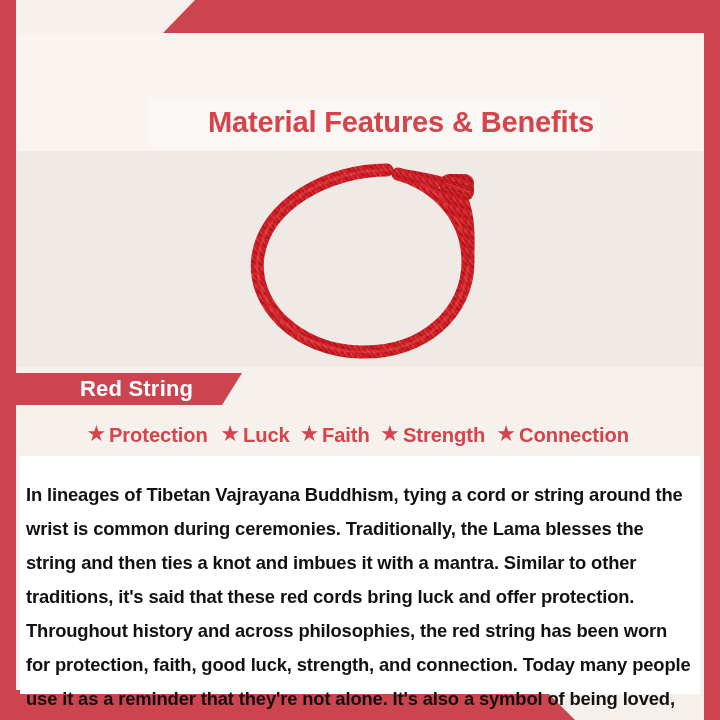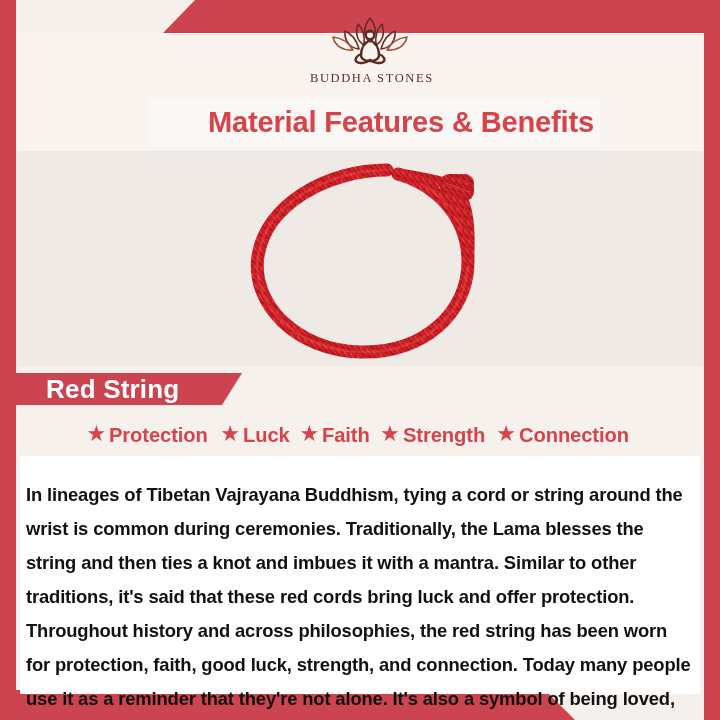--- a/index.html
+++ b/index.html
@@ -127,24 +127,24 @@
     position: absolute;
     left: 16px; top: 373px;
     width: 226px; height: 32px;
     background: #cc4450;
     clip-path: polygon(0 0, 226px 0, 206px 32px, 0 32px);
     display: flex;
     align-items: center;
   }
   .label-banner-text {
     font-family: "Liberation Sans Narrow", "Liberation Sans", sans-serif;
-    font-size: 26px;
+    font-size: 22px;
     font-weight: bold;
     color: #ffffff;
-    margin-left: 30px;
+    margin-left: 64px;
     white-space: nowrap;
     letter-spacing: 0.2px;
   }
 
   
   .benefits-row {
     position: absolute;
     left: 30px; top: 419px;
     width: 660px; height: 32px;
     display: flex;
@@ -203,40 +203,20 @@
   <div class="inner-canvas"></div>
   <div class="band-upper"></div>
   <div class="band-photo"></div>
   <div class="band-lower"></div>
 
   <div class="top-banner"></div>
   <div class="bottom-banner"></div>
   <div class="edge-left"></div>
   <div class="edge-right"></div>
 
-  <div class="logo-wrap">
-    <svg class="logo-mark" viewBox="0 0 96 56">
-      <g fill="none" stroke="#6b2b20" stroke-width="1.6" stroke-linecap="round" stroke-linejoin="round">
-        <path d="M48 4 C41 13, 41 22, 48 28 C55 22, 55 13, 48 4 Z"></path>
-        <path d="M36 10 C33 19, 35 27, 42 31 C43 23, 41 15, 36 10 Z"></path>
-        <path d="M60 10 C63 19, 61 27, 54 31 C53 23, 55 15, 60 10 Z"></path>
-        <path d="M23 17 C22 27, 28 34, 37 35 C35 27, 30 20, 23 17 Z"></path>
-        <path d="M73 17 C74 27, 68 34, 59 35 C61 27, 66 20, 73 17 Z"></path>
-        <path d="M11 23 C13 32, 21 37, 31 36 C27 29, 20 24, 11 23 Z" stroke="#a9503c"></path>
-        <path d="M85 23 C83 32, 75 37, 65 36 C69 29, 76 24, 85 23 Z" stroke="#a9503c"></path>
-      </g>
-      <g fill="none" stroke="#5d2a22" stroke-width="2.4" stroke-linecap="round" stroke-linejoin="round">
-        <circle cx="48" cy="21" r="4.2"></circle>
-        <path d="M48 26 C42 29, 39 35, 39 41 C39 45, 43 47, 48 47 C53 47, 57 45, 57 41 C57 35, 54 29, 48 26 Z"></path>
-        <path d="M39 40 C34 42, 32 46, 35 48 C38 50, 44 49, 48 46"></path>
-        <path d="M57 40 C62 42, 64 46, 61 48 C58 50, 52 49, 48 46"></path>
-      </g>
-    </svg>
-    <div class="logo-word">BUDDHA STONES</div>
-  </div>
 
   <div class="title-band">
     <div class="title-text">Material Features &amp; Benefits</div>
   </div>
 
   <div class="product-photo">
     <svg width="272" height="216" viewBox="0 0 272 216">
       <defs>
         <linearGradient id="cordg" x1="0" y1="0" x2="1" y2="1">
           <stop offset="0%" stop-color="#e8333a"></stop>

